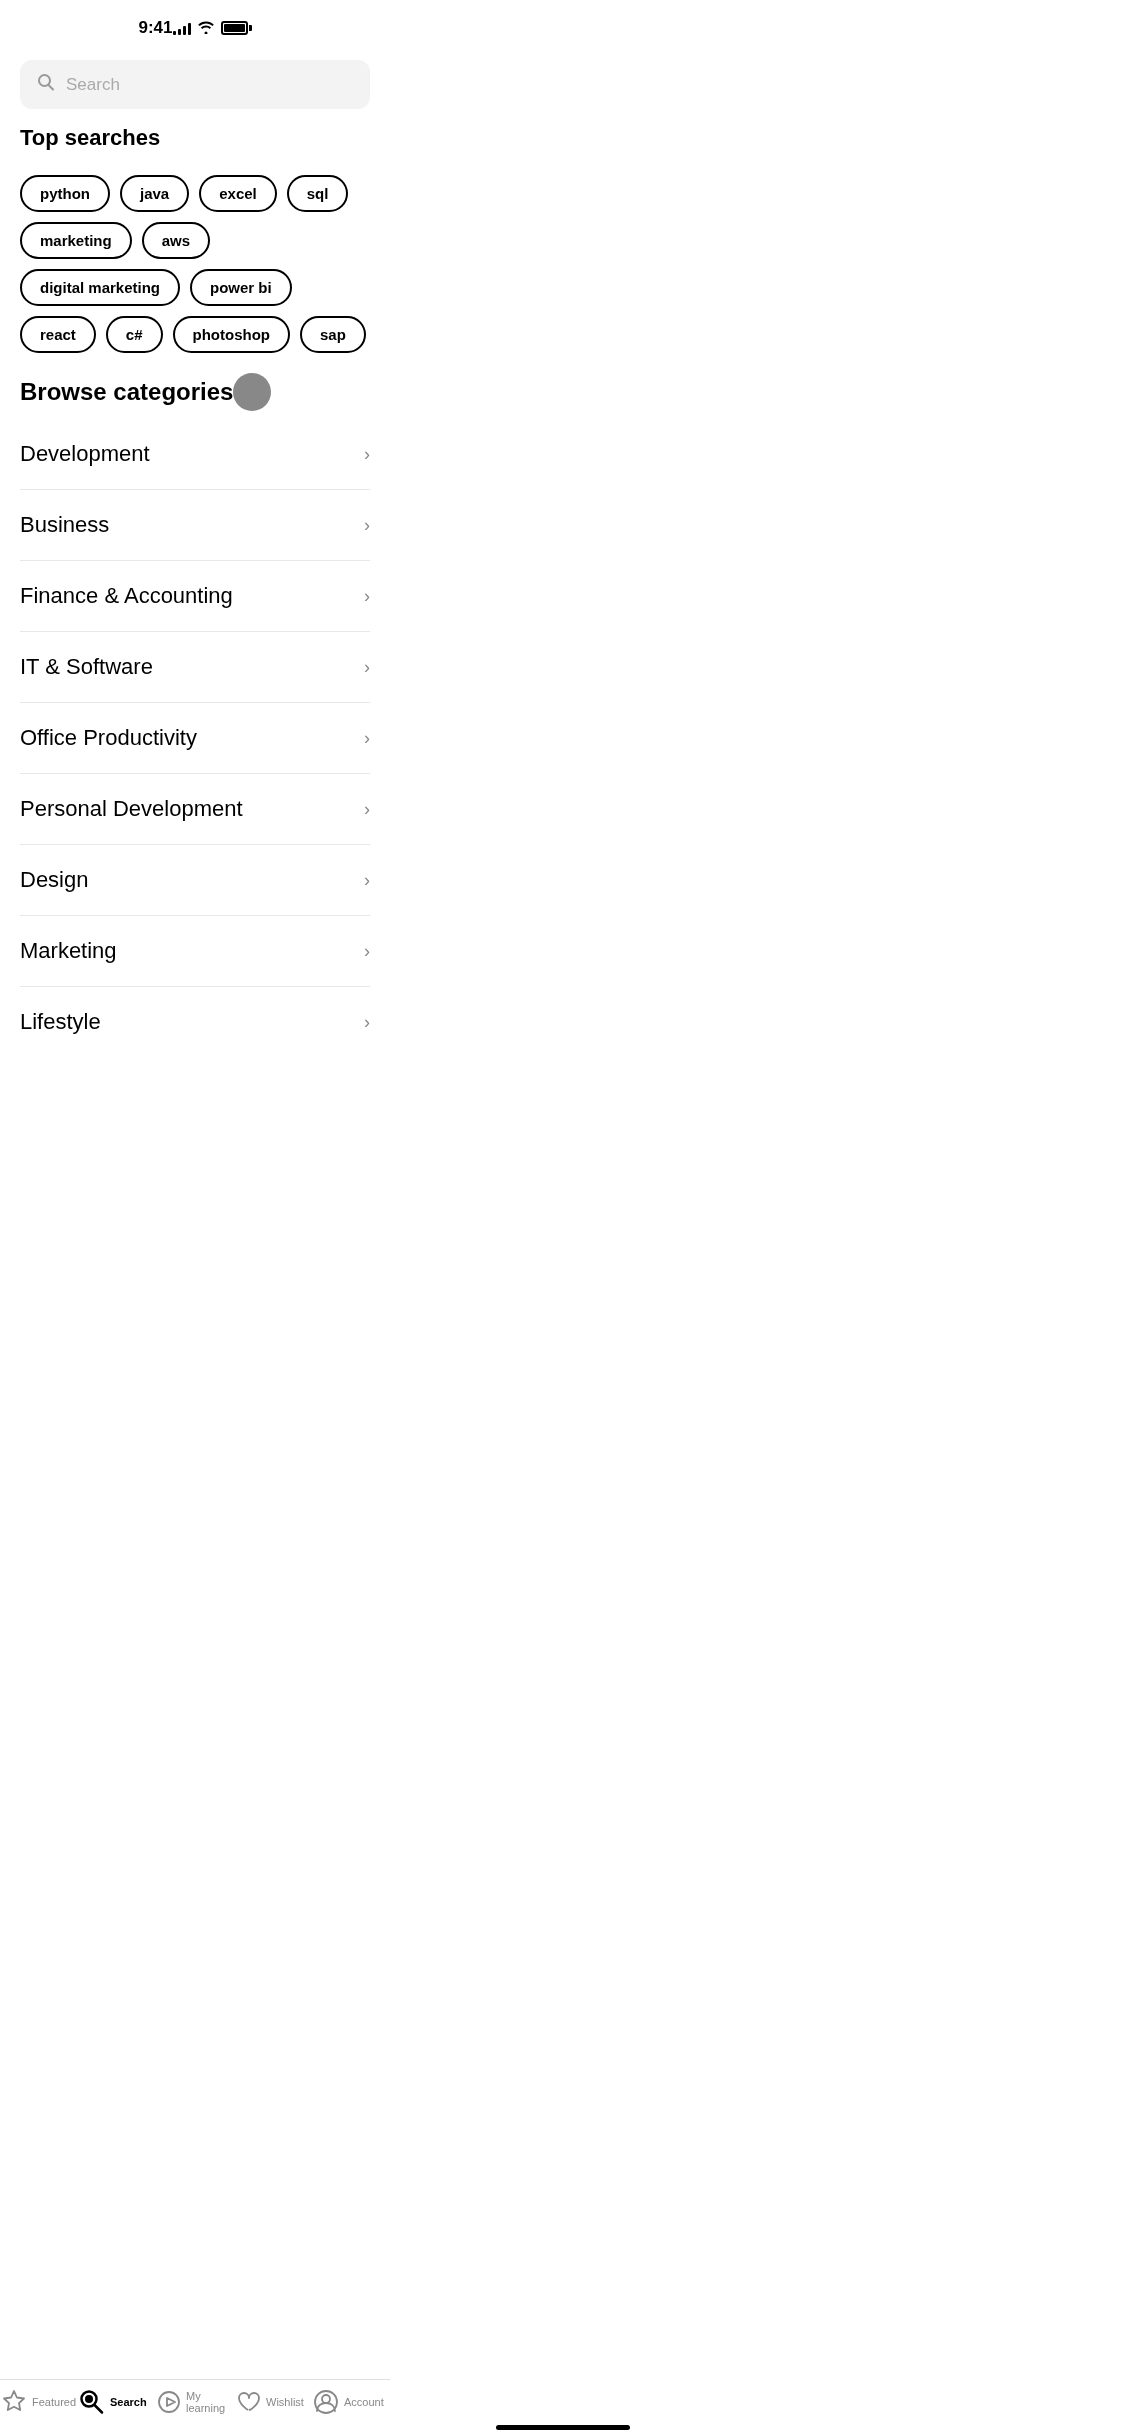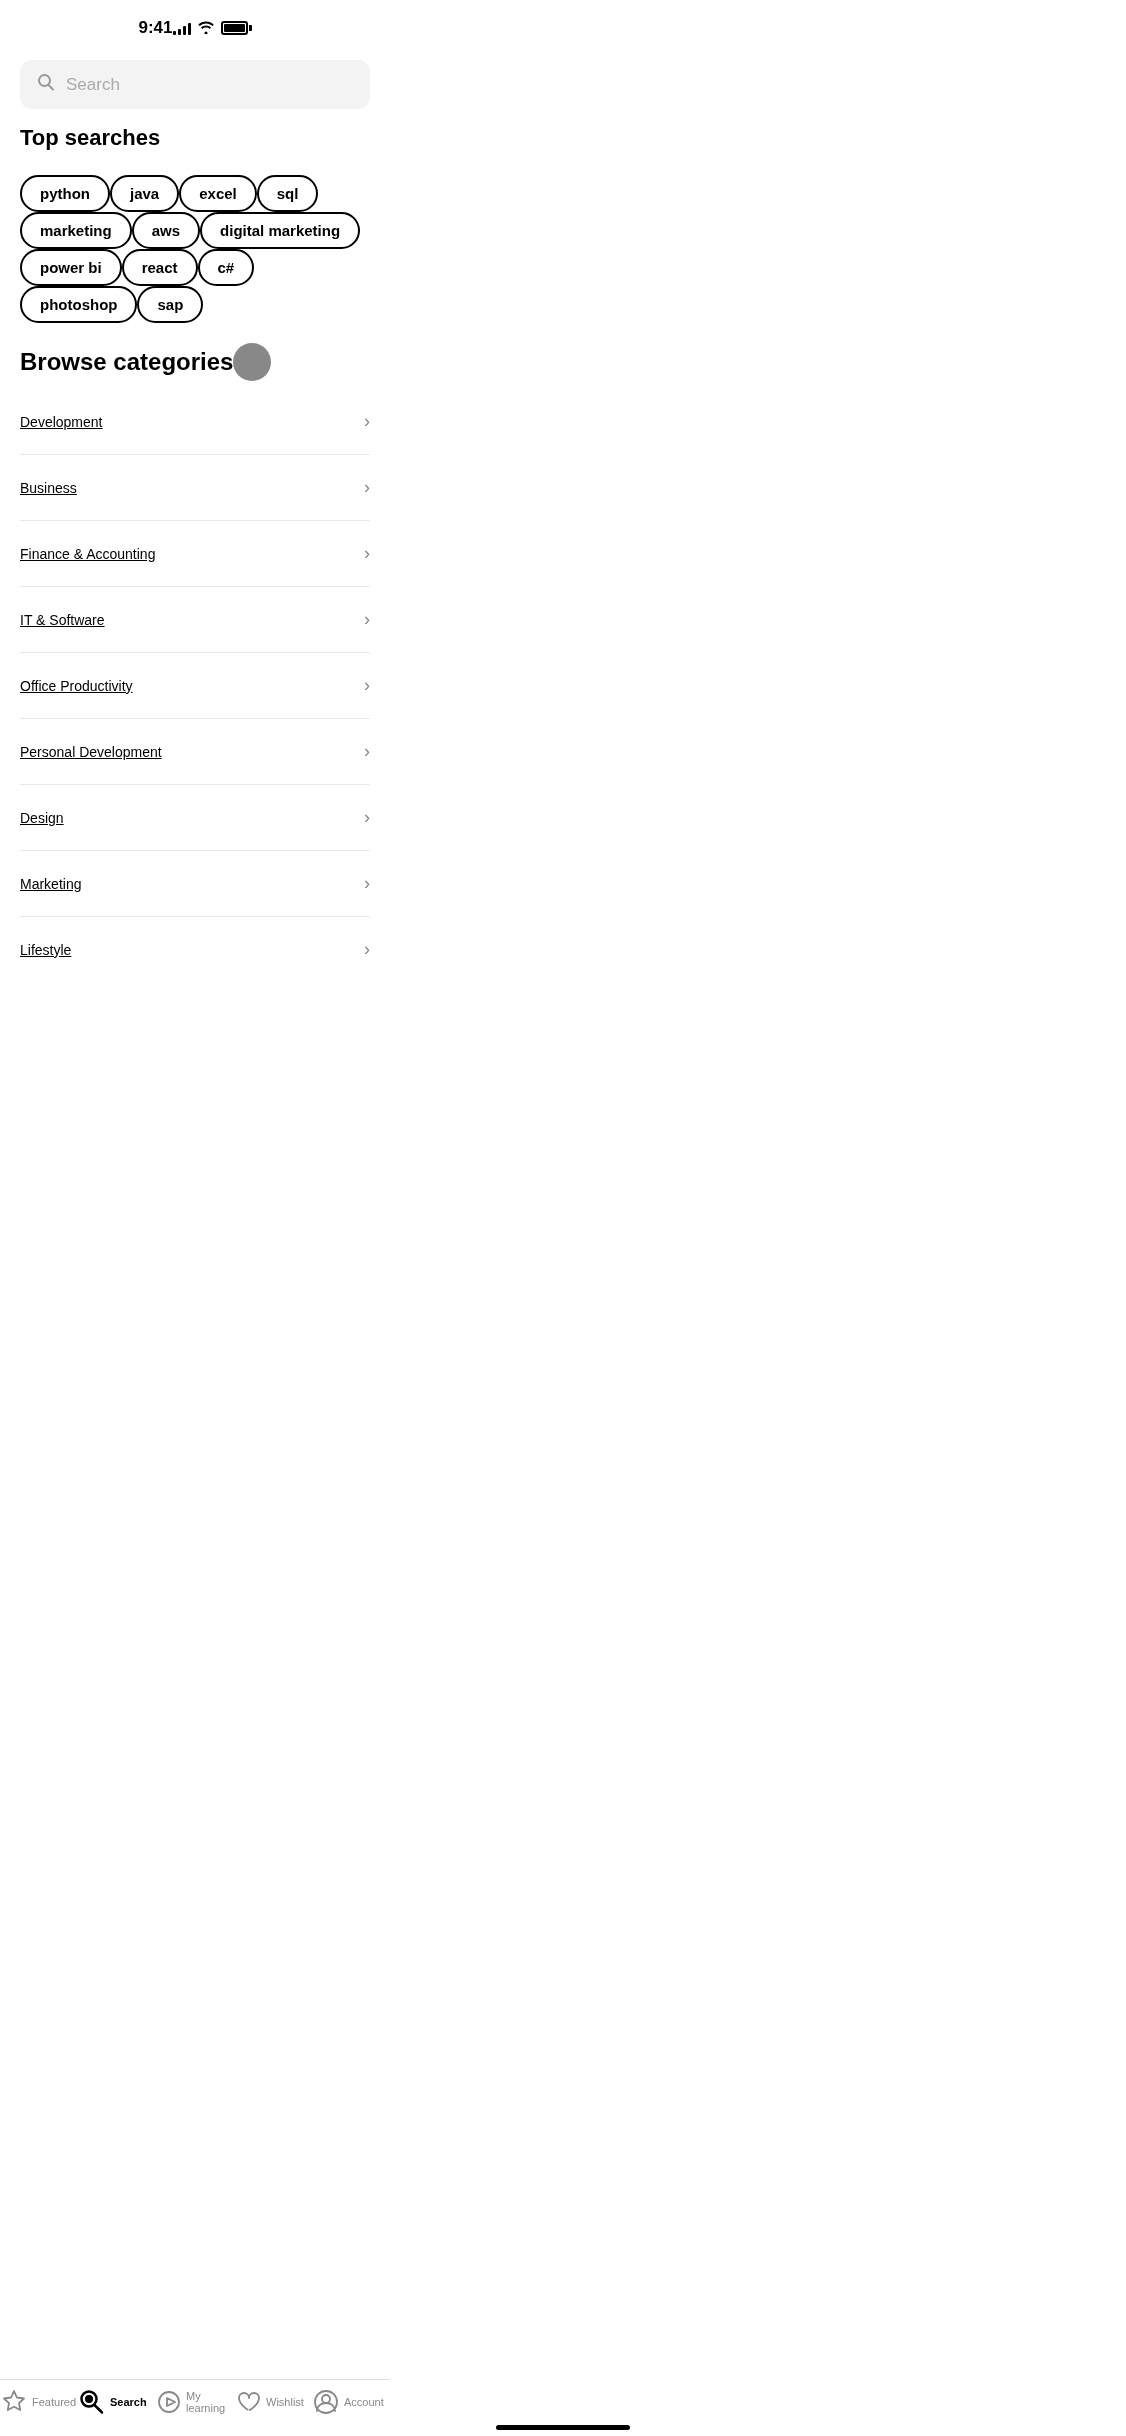--- a/index.html
+++ b/index.html
@@ -121,20 +121,21 @@
     .section-title {
       font-size: 22px;
       font-weight: 800;
       color: #000;
       margin-bottom: 24px;
     }
 
     .tags-container {
       display: flex;
       flex-wrap: wrap;
+      gap: 10px;
     }
 
     .tag {
       border: 2px solid #000;
       border-radius: 50px;
       padding: 8px 18px;
       font-size: 15px;
       font-weight: 600;
       color: #000;
       background: #fff;
@@ -178,24 +179,23 @@
       padding: 22px 0;
       border-bottom: 1px solid #e8e8e8;
       cursor: pointer;
     }
 
     .category-item:last-child {
       border-bottom: none;
     }
 
     .category-label {
-      font-size: 14px;
+      font-size: 22px;
       color: #000;
       font-weight: 400;
-      text-decoration: underline;
     }
 
     .chevron-right {
       color: #888;
       font-size: 18px;
       font-weight: 300;
     }
 
     
     .tab-bar {

